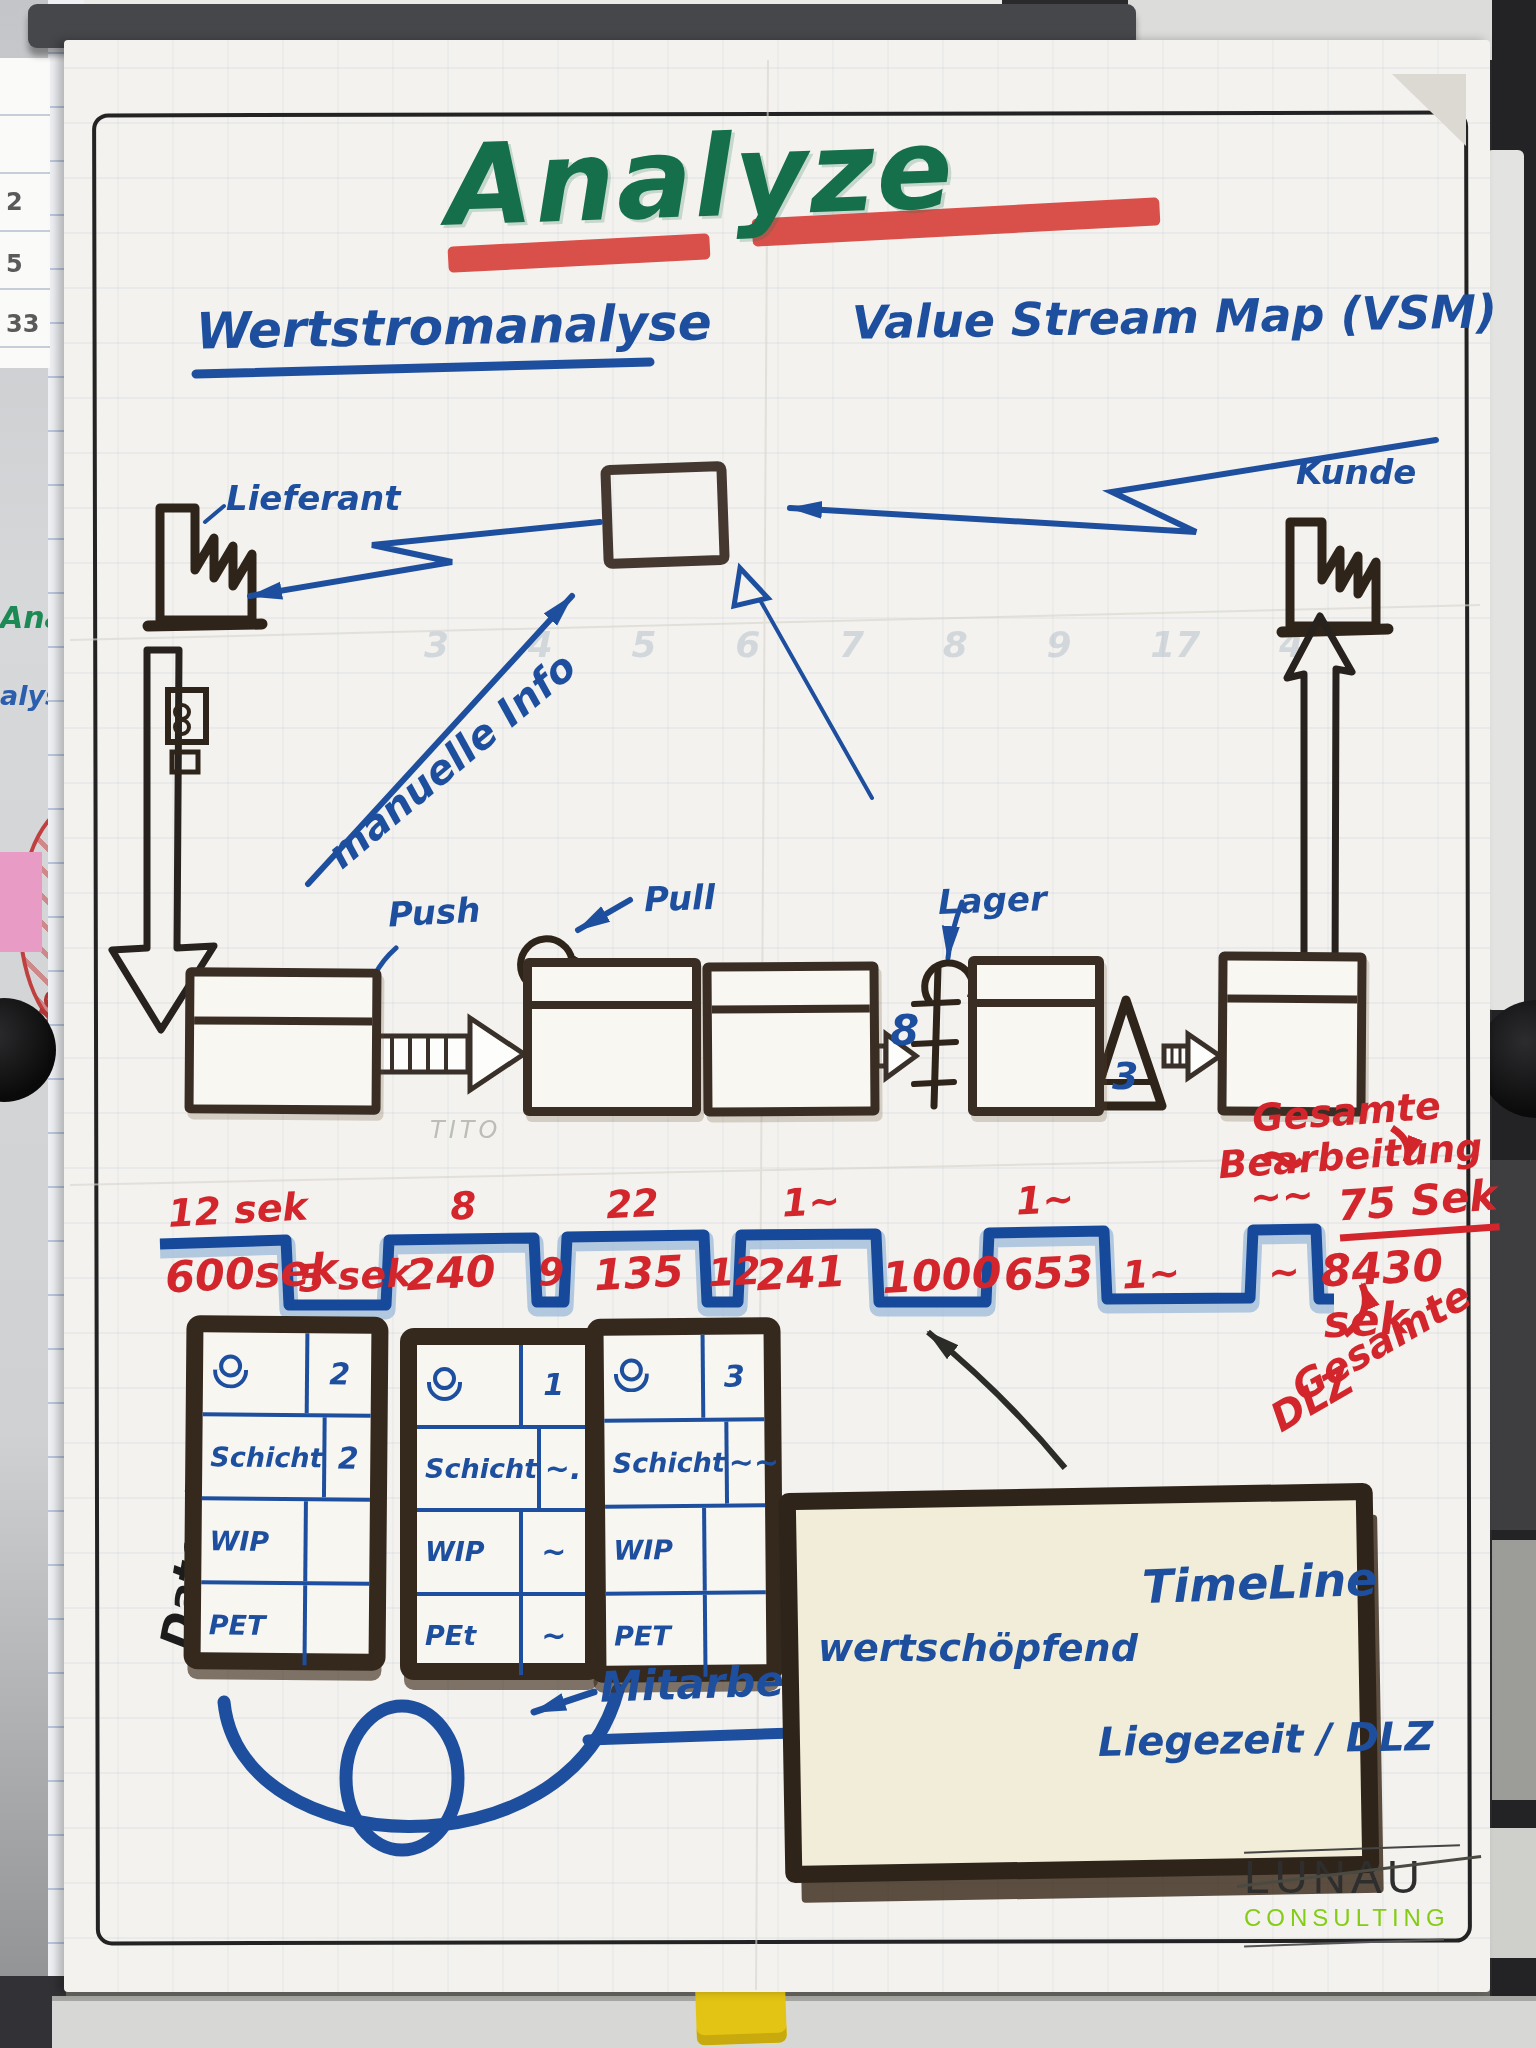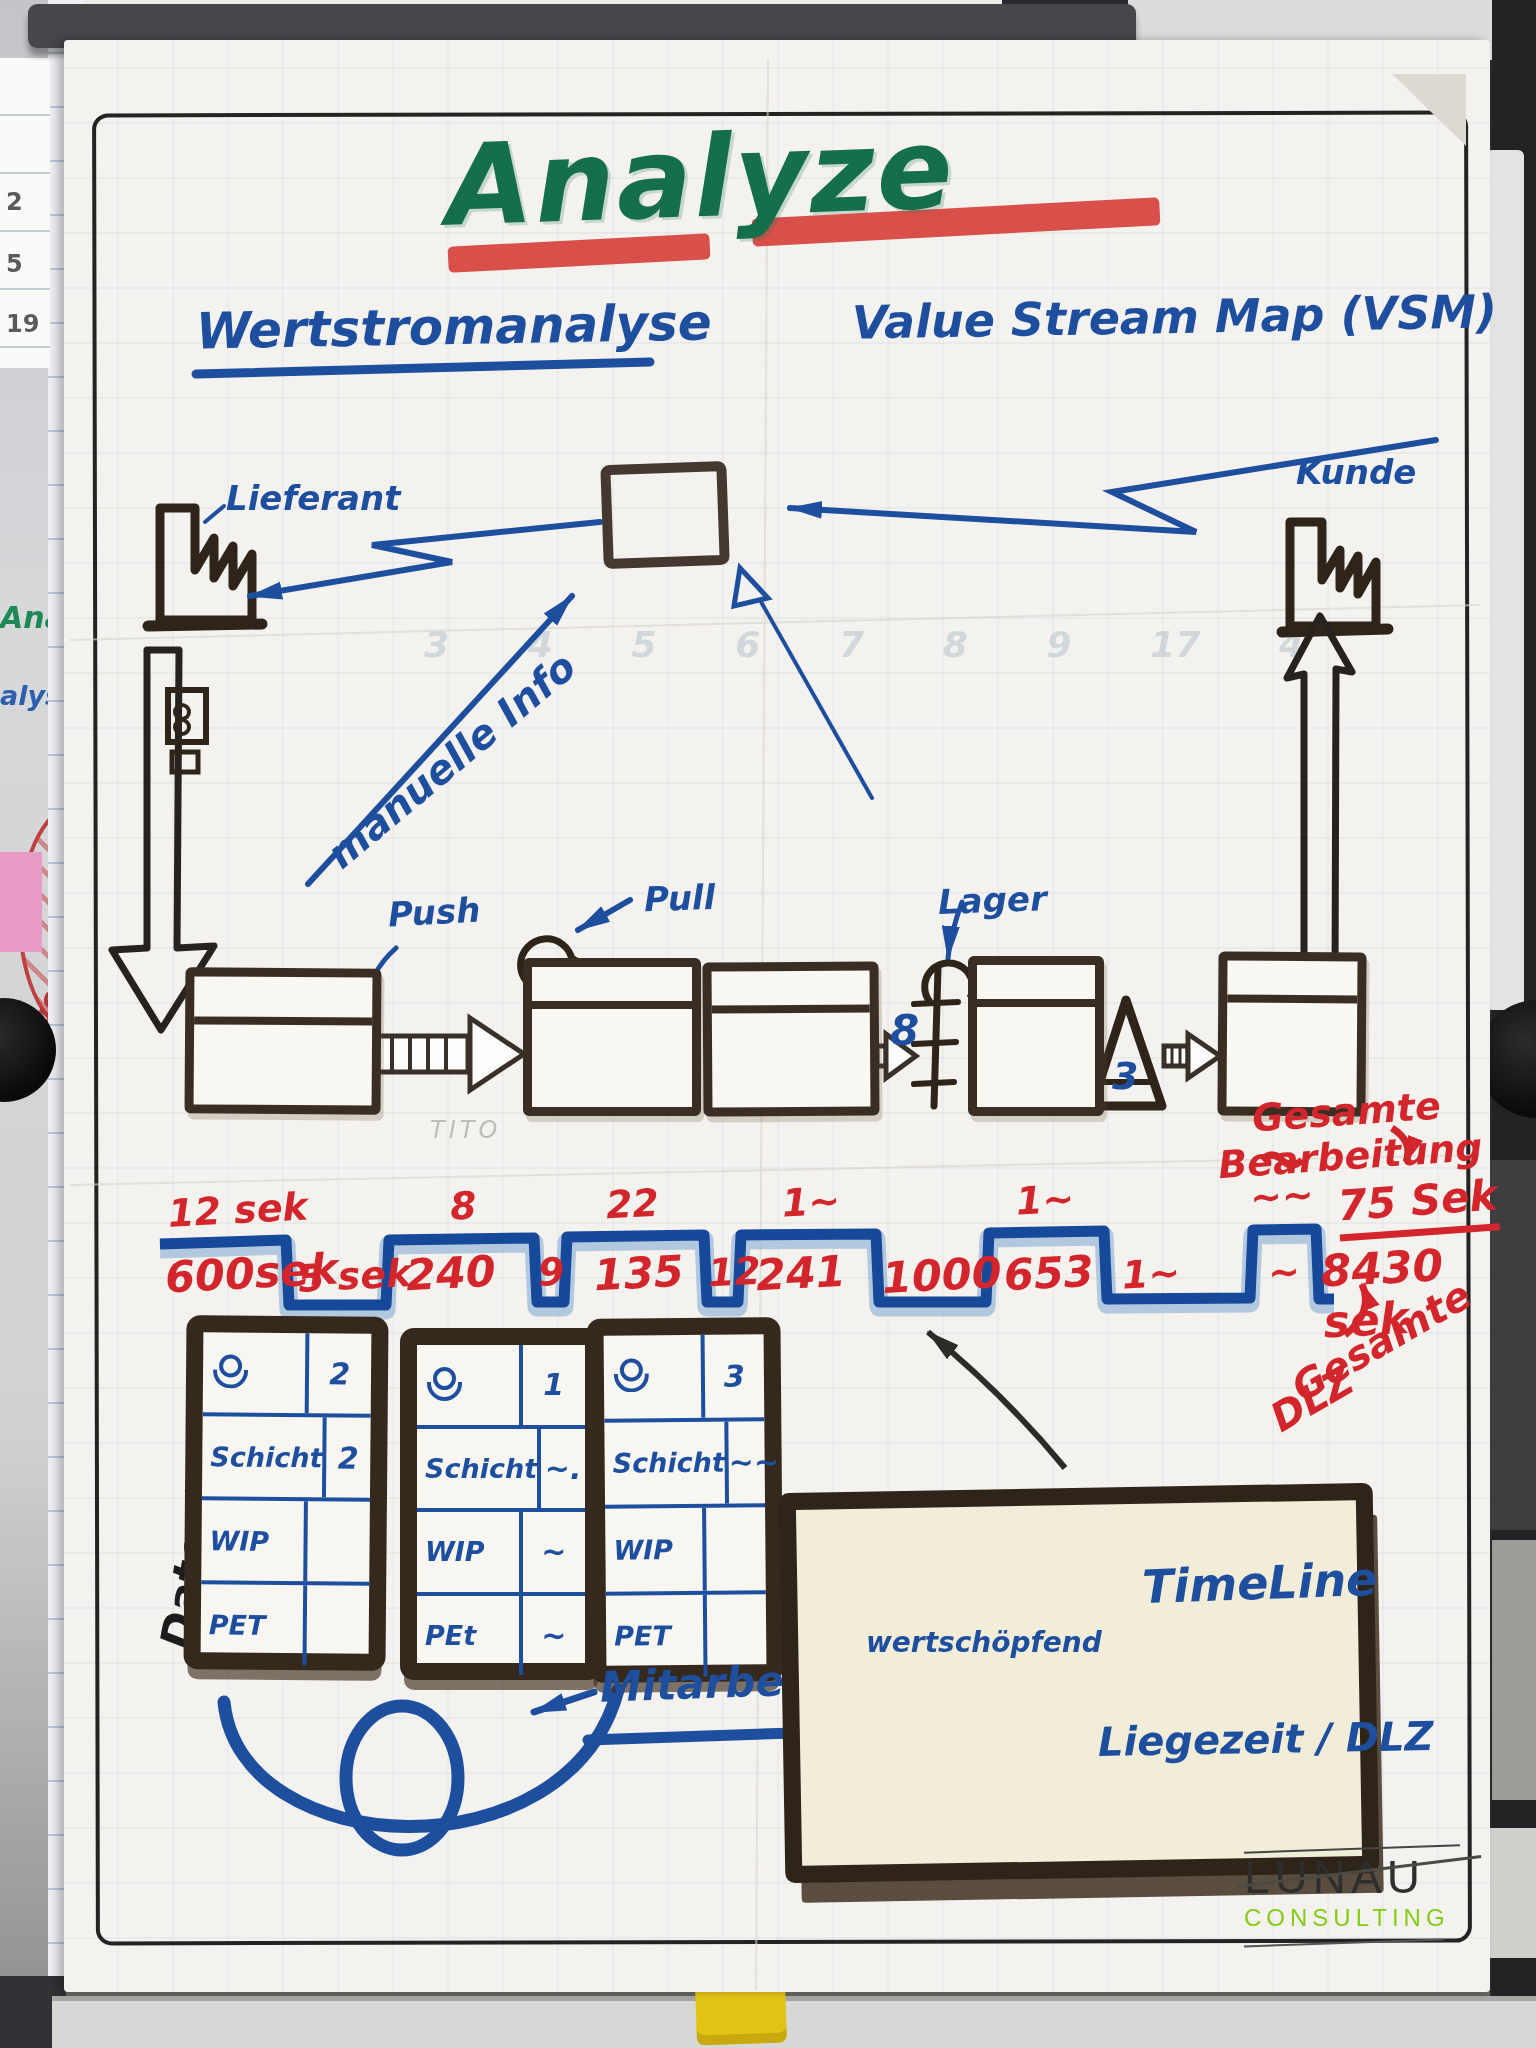--- a/index.html
+++ b/index.html
@@ -85,21 +85,21 @@
   <div class="abs wall-left"></div>
   <div class="abs frag-circle"></div>
   <div class="abs frag-sticky"></div>
   <span class="abs frag-green">Anal</span>
   <span class="abs frag-blue">alyse</span>
   <span class="abs frag-red">MWOOD</span>
   <div class="abs ruler-strip"></div>
   <div class="abs numcard">
     <span style="top:130px">2</span>
     <span style="top:192px">5</span>
-    <span style="top:252px">19</span>
+    <span style="top:252px">33</span>
   </div>
   <div class="abs pad-paper-top"></div>
   <div class="abs pad-paper-right"></div>
   <div class="abs pad-bar"></div>
   <div class="abs corner-dark"></div>
   <div class="abs pole-col"></div>
   <div class="abs pole-white"></div>
   <div class="abs pole-mid"></div>
   <div class="abs pole-low"></div>
   <div class="abs pole-low2"></div>
@@ -378,21 +378,21 @@
     <div class="row">
         <div class="lab">PET</div>
       <div class="val"></div>
       </div>
   </div>
 
   <span class="abs hw blue" style="left:600px;top:1658px;font-size:42px;transform:rotate(-2deg);">Mitarbeiter</span>
 
   <div class="legend abs"></div>
   <span class="abs hw blue" style="left:1142px;top:1556px;font-size:46px;transform:rotate(-2deg);">TimeLine</span>
-  <span class="abs hw blue" style="left:818px;top:1626px;font-size:28px;margin-left:48px;">wertschöpfend</span>
+  <span class="abs hw blue" style="left:818px;top:1626px;font-size:38px;">wertschöpfend</span>
   <span class="abs hw blue" style="left:1098px;top:1716px;font-size:40px;transform:rotate(-1deg);">Liegezeit / DLZ</span>
 
   <div class="logo abs">
     <div style="width:216px;height:2px;background:#444;transform:rotate(-2deg);"></div>
     <div class="l1">LUNAU</div>
     <div style="position:absolute;left:-8px;top:22px;width:246px;height:3px;background:#4a4a42;transform:rotate(-7deg);"></div>
     <div class="l2">CONSULTING</div>
     <div style="width:200px;height:2px;background:#555;margin-top:10px;transform:rotate(-2deg);"></div>
   </div>
 

